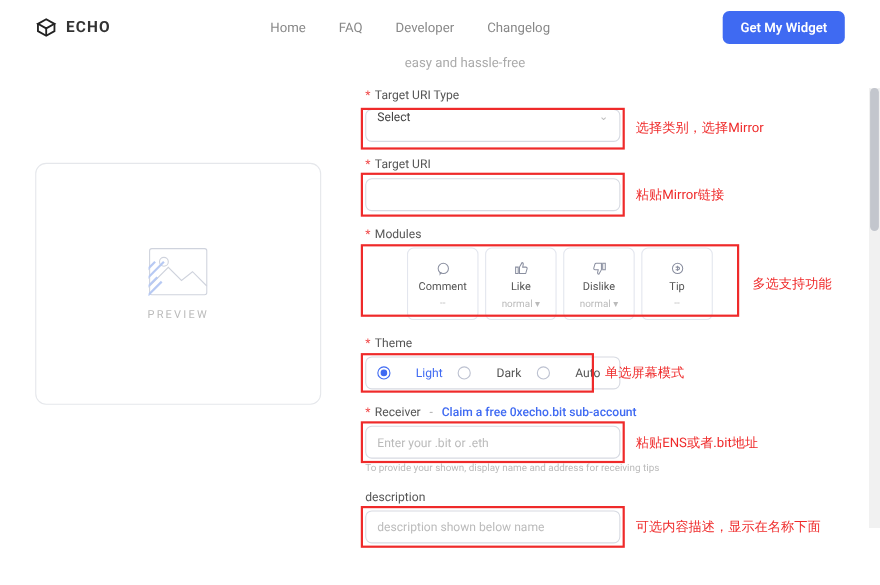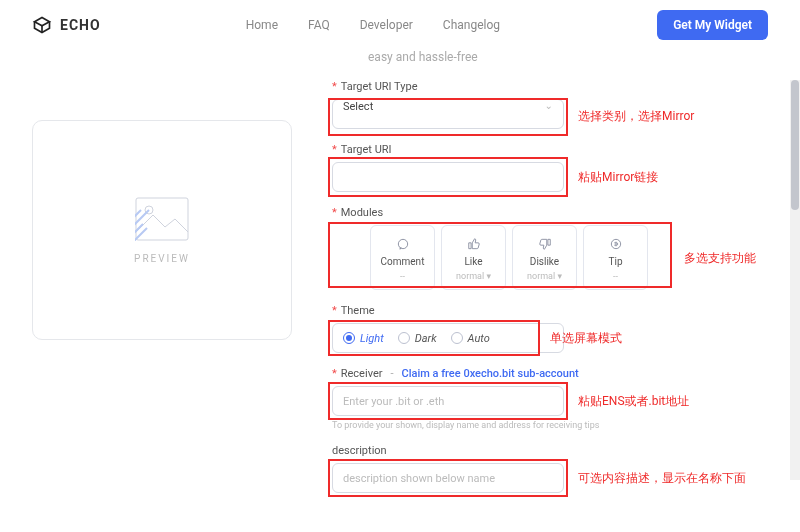--- a/index.html
+++ b/index.html
@@ -6,40 +6,40 @@
   body { width: 800px; height: 532px; background: #fff; overflow: hidden; font-size: 12px; color: #333; position: relative; }
   .header { display: flex; align-items: center; justify-content: space-between; padding: 10px 32px; height: 50px; }
   .brand { display: flex; align-items: center; gap: 8px; }
   .brand-logo { width: 20px; height: 20px; }
   .brand-name { font-weight: 700; letter-spacing: 1px; font-size: 14px; }
   .nav { display: flex; gap: 30px; font-size: 12px; color: #888; }
   .cta { background: #3f6af2; color: #fff; border-radius: 6px; padding: 8px 16px; font-size: 12px; font-weight: 600; cursor: pointer; border:none;margin-left:12px; }
   .tagline { font-size: 12px; color: #aaa; margin-left: 368px; margin-top: 0px; margin-bottom: 16px; }
   .content { display: flex; gap: 40px; padding: 0 32px; }
   .preview-col { width: 260px; flex: none; }
-  .preview-box { border: 1px solid #e5e7eb; border-radius: 10px; height: 220px; display: flex; flex-direction: column; align-items: center; justify-content: center; margin-top: 40px; }
+  .preview-box { border: 1px solid #e5e7eb; border-radius: 10px; height: 220px; display: flex; flex-direction: column; align-items: center; justify-content: center; margin-top: 68px; }
   .preview-box .ph { width: 54px; height: 44px; }
   .preview-label { font-size: 10px; color: #bbb; letter-spacing: 2px; margin-top: 12px; }
   .form-col { flex: 1; }
   .field { margin-bottom: 14px; position: relative; }
   .label { font-size: 11px; color: #555; margin-bottom: 6px; display: flex; align-items: center; gap: 4px; }
   .label .req { color: #f14b4b; }
   .label .link { color: #3f6af2; font-weight: 500; }
   .label .dash { color: #aaa; margin: 0 4px; }
   .select, .input { width: 232px; height: 30px; border: 1px solid #d7dae2; border-radius: 6px; padding: 0 10px; font-size: 11px; color: #666; background: #fff; display: flex; align-items: flex-start; justify-content: space-between; }
   .select .sel-text { color: #444; }
   .select .chev { color: #bbb; font-size: 10px; }
   .input::placeholder { color: #bbb; }
   .modules { display: flex; gap: 6px; width: 316px; padding-left: 38px; }
   .mod { flex: 1; border: 1px solid #e3e6ee; border-radius: 6px; padding: 10px 4px 8px; display: flex; flex-direction: column; align-items: center; gap: 4px; cursor: pointer; background:#fff; }
   .mod .mi { height: 16px; display:flex; align-items:center; justify-content:center; color:#8a8fa0; }
   .mod .mn { font-size: 10px; color: #555; }
   .mod .ms { font-size: 9px; color: #bbb; }
   .theme { display: flex; gap: 14px; align-items: center; width: 232px; border:1px solid #d7dae2; border-radius:6px; height:30px; padding:0 10px; }
-  .radio { display: flex; align-items: center; gap: 5px; font-size: 11px; color:#555; cursor:pointer;font-style:italic; }
+  .radio { display: flex; align-items: center; gap: 23px; font-size: 11px; color:#555; cursor:pointer; }
   .radio .dot { width: 12px; height: 12px; border: 1px solid #bcc1d0; border-radius: 50%; display:inline-flex; align-items:center; justify-content:center; }
   .radio.sel .dot { border-color:#3f6af2; }
   .radio.sel .dot::after { content:""; width:6px; height:6px; background:#3f6af2; border-radius:50%; }
   .radio.sel { color:#3f6af2; }
   .hint { font-size: 9px; color: #bbb; margin-top: 4px; }
   .redbox { position: absolute; border: 2px solid #ef2a2a; pointer-events: none; }
   .anno { position: absolute; color: #ef2a2a; font-size: 12px; white-space: nowrap; }
   .scroll { position: absolute; right: 0; top: 80px; width: 10px; height: 400px; background: #f1f1f1; }
   .scroll .thumb { position:absolute; left:1px; width:8px; top:0; height:130px; background:#c3c6cd; border-radius:4px; }
 </style>

